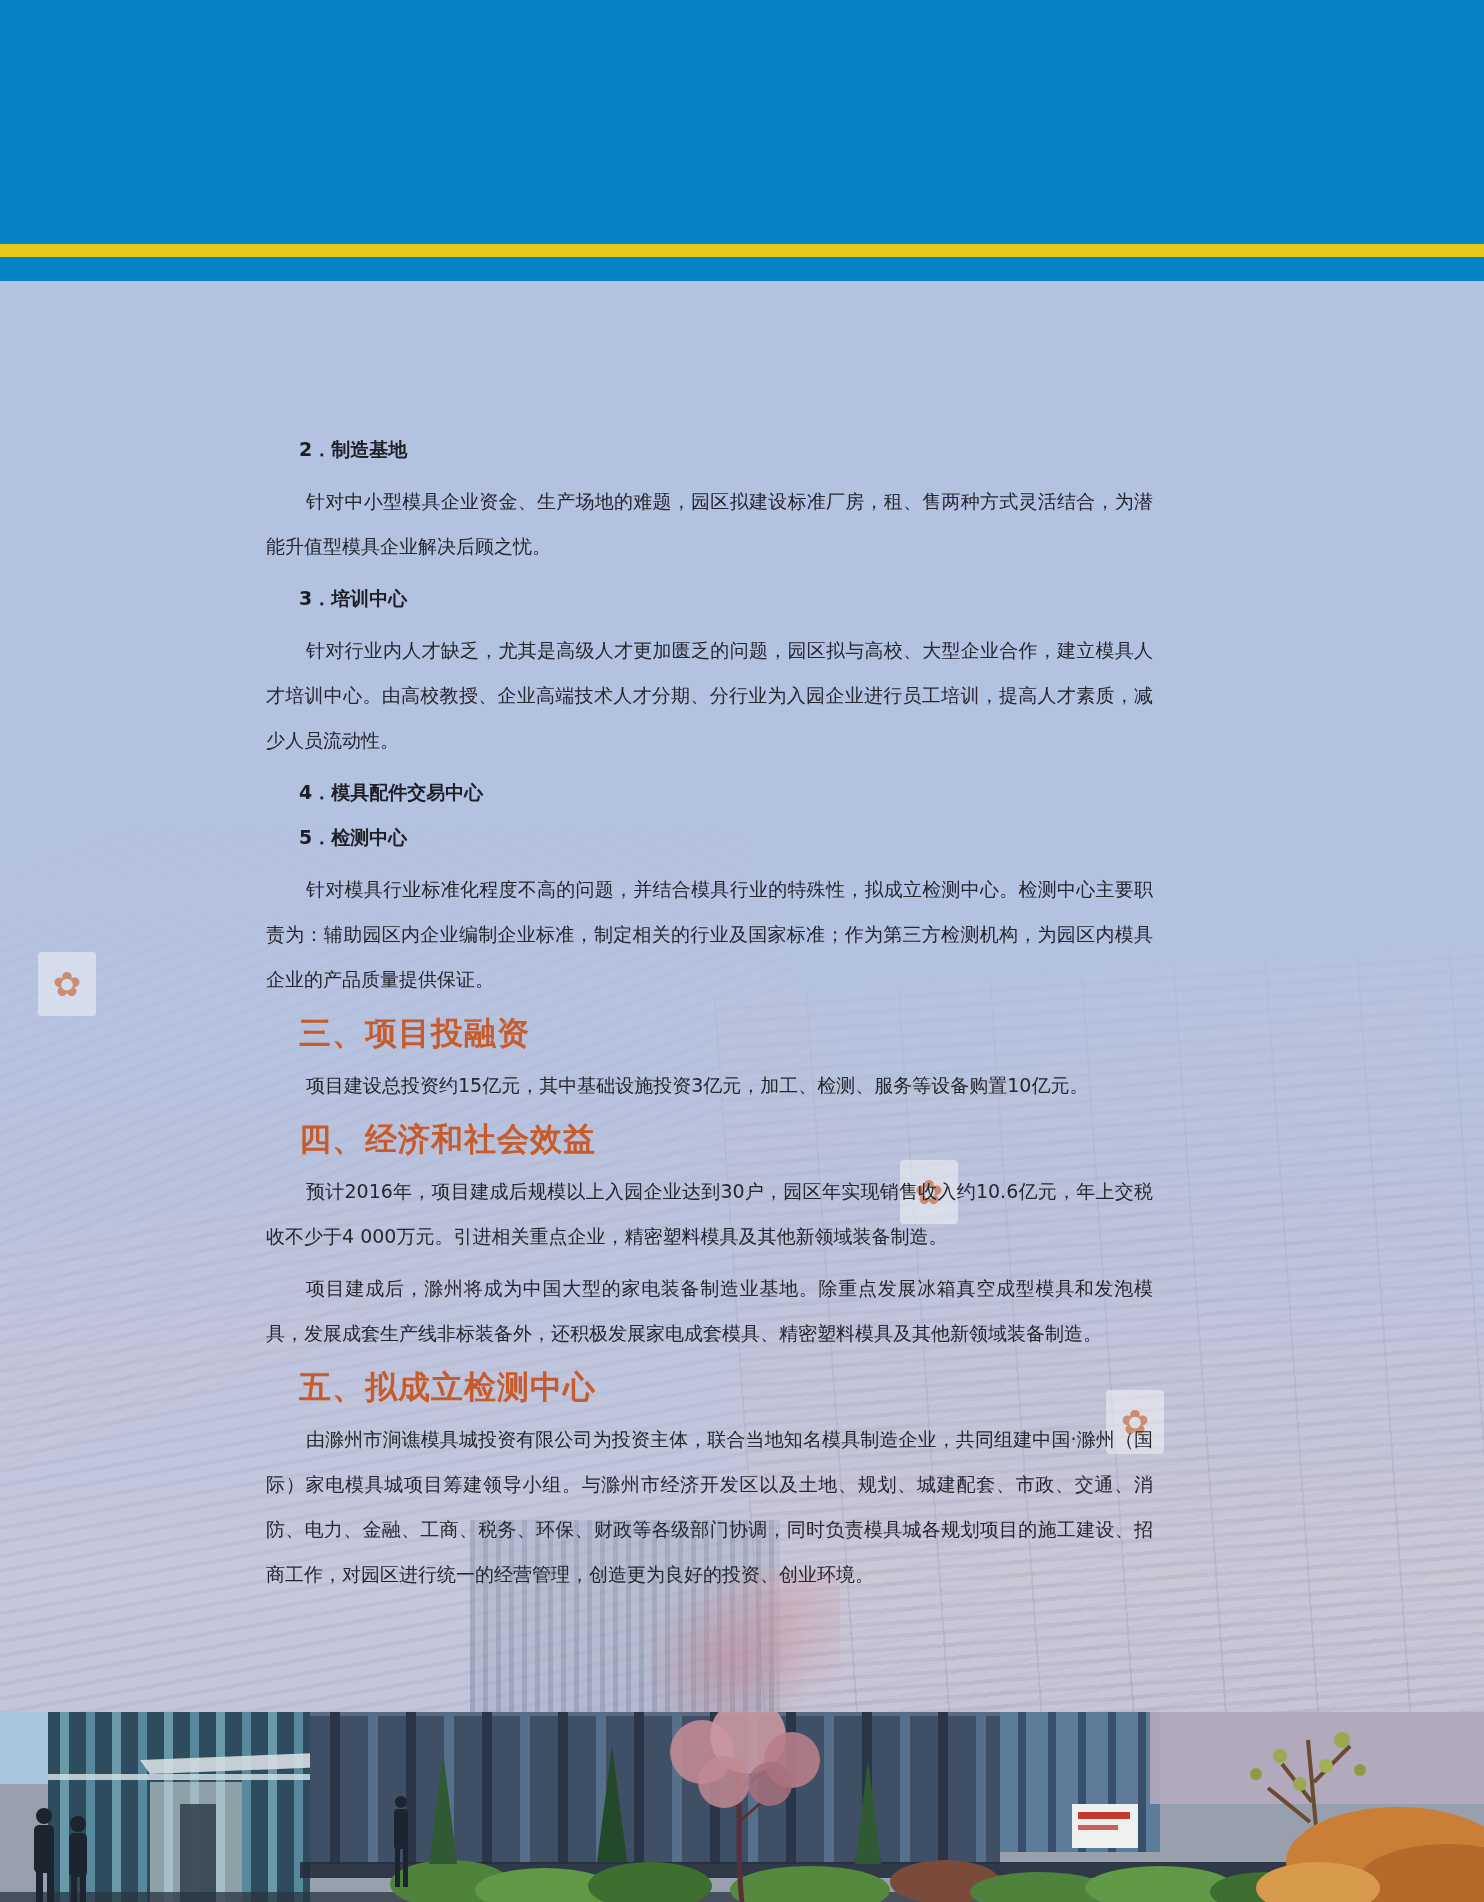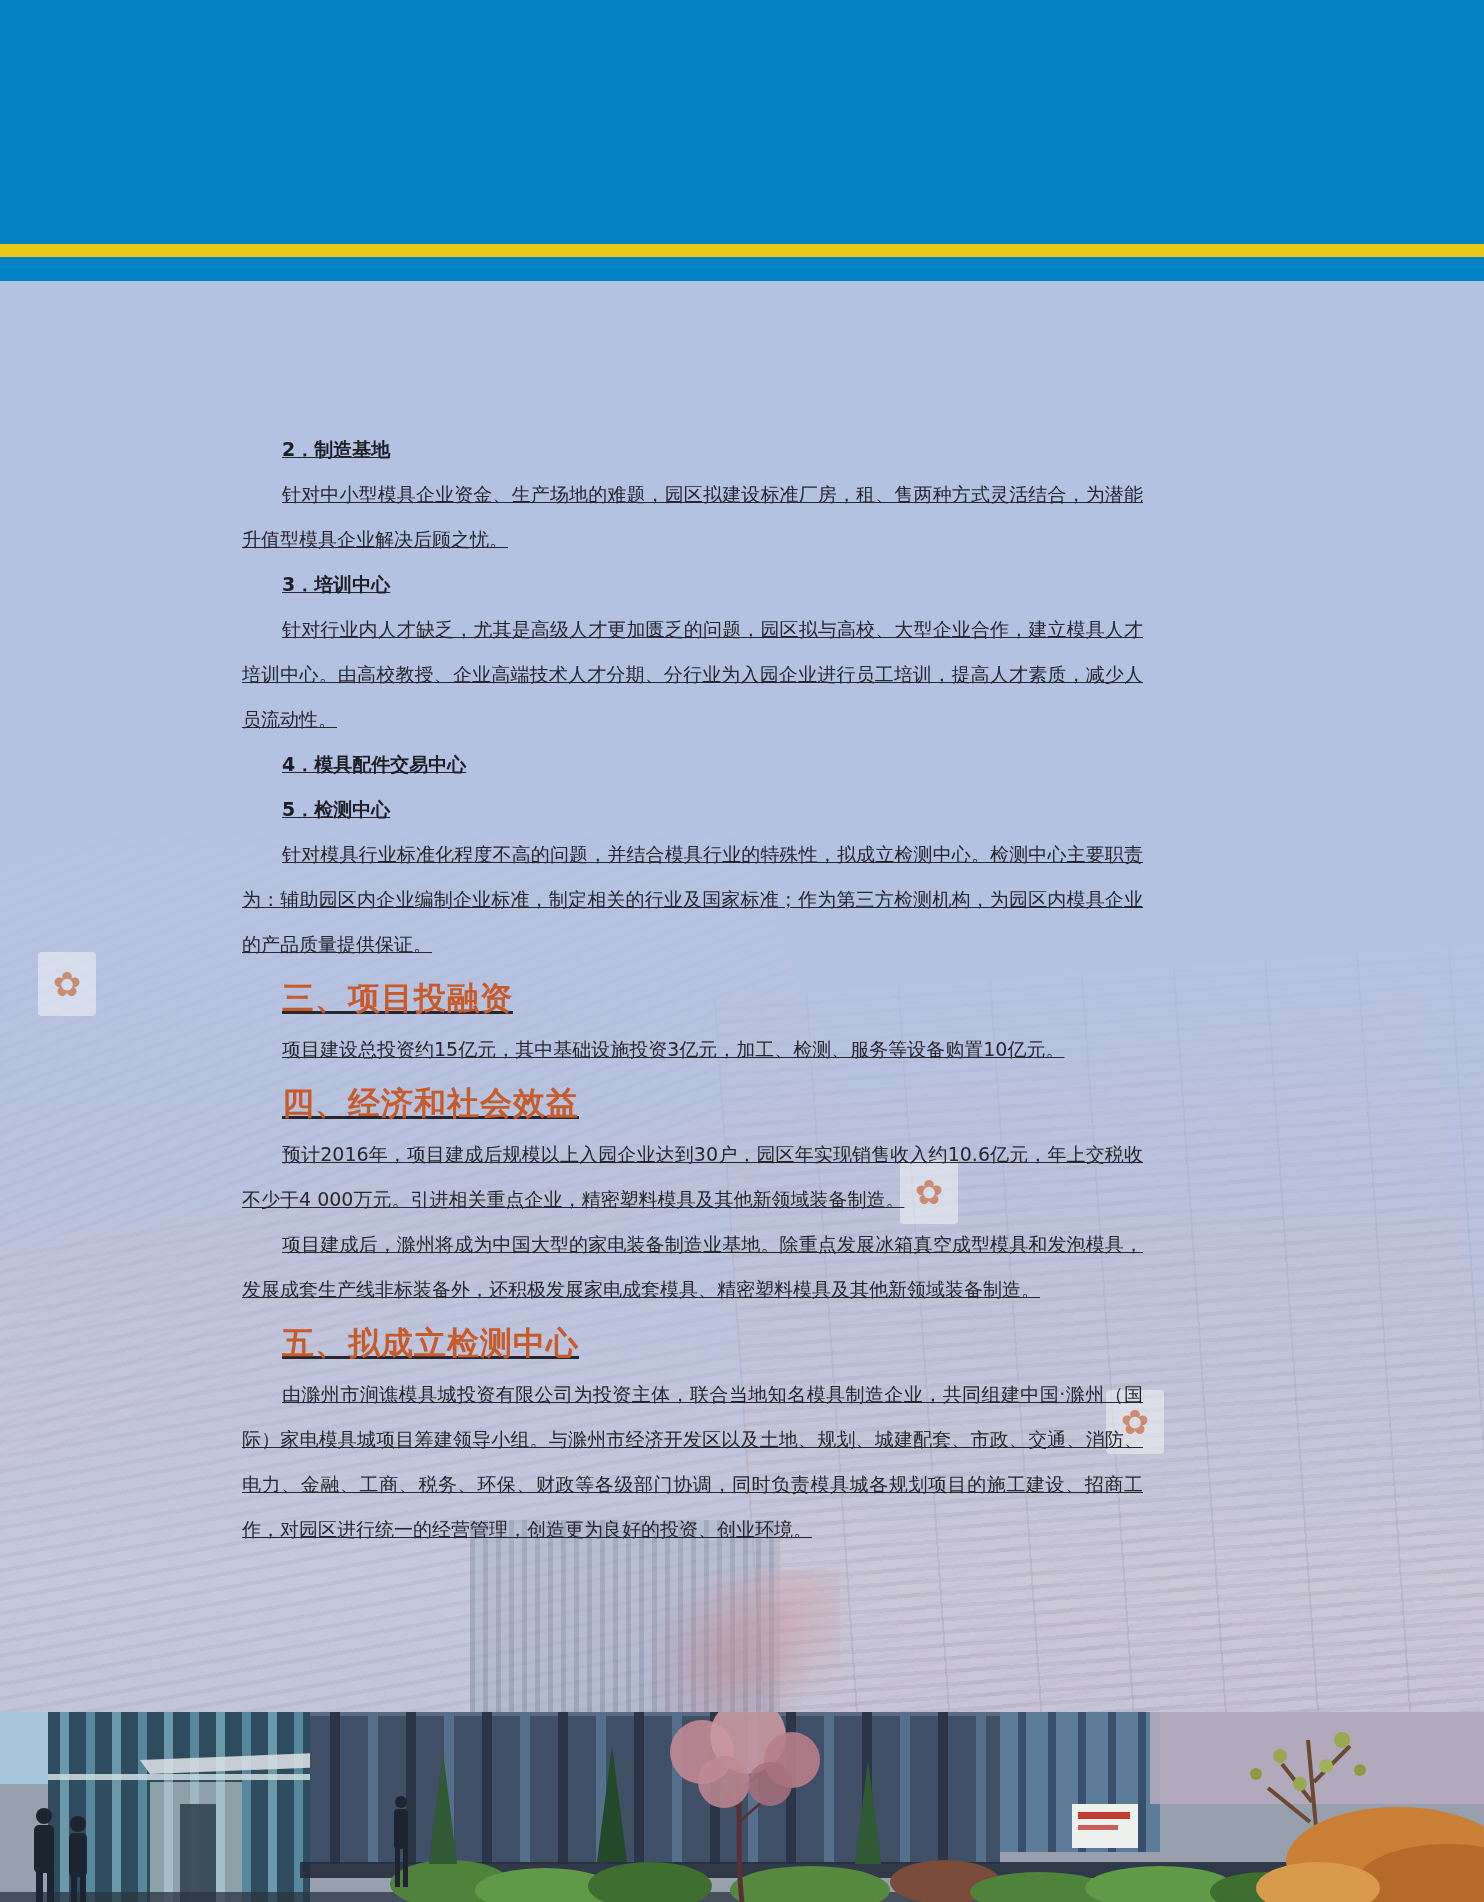--- a/index.html
+++ b/index.html
@@ -32,23 +32,23 @@
     background:linear-gradient(rgba(179,194,225,.92),rgba(179,194,225,.55) 40%,rgba(215,214,224,.22) 85%,rgba(210,208,218,.12));}
   .logo-card{position:absolute;width:58px;height:64px;background:rgba(250,250,250,.8);
     border-radius:4px;opacity:.6;display:flex;align-items:center;justify-content:center;
     color:#d46a2c;font-size:34px;}
   .logo-1{left:38px;top:122px;}   
   .logo-2{left:900px;top:330px;}  
   .logo-3{left:1106px;top:560px;} 
   
   .photo-vivid{position:absolute;left:0;top:1712px;width:1484px;height:190px;}
   
-  .text-column{position:absolute;left:242px;top:427px;width:901px;z-index:5;
-    font-size:19px;line-height:45px;color:#26262e;text-align:justify;text-decoration:underline;}
-  .text-column p.para{margin:0;text-indent:40px;}
+  .text-column{position:absolute;left:259px;top:427px;width:901px;z-index:5;
+    font-size:19px;line-height:45px;color:#26262e;text-align:justify;}
+  .text-column p.para{margin:7px;text-indent:40px;}
   .text-column h3.subhead{margin:0;padding-left:40px;font-size:19px;font-weight:bold;
     text-align:left;line-height:45px;color:#1e1e26;}
   .text-column h2.majorhead{margin:8px 0 6px;padding-left:40px;font-size:32px;font-weight:bold;
     line-height:46px;letter-spacing:1px;color:#c75b2b;text-align:left;}
 </style>
 </head>
 <body>
 
 <div class="page">
 

